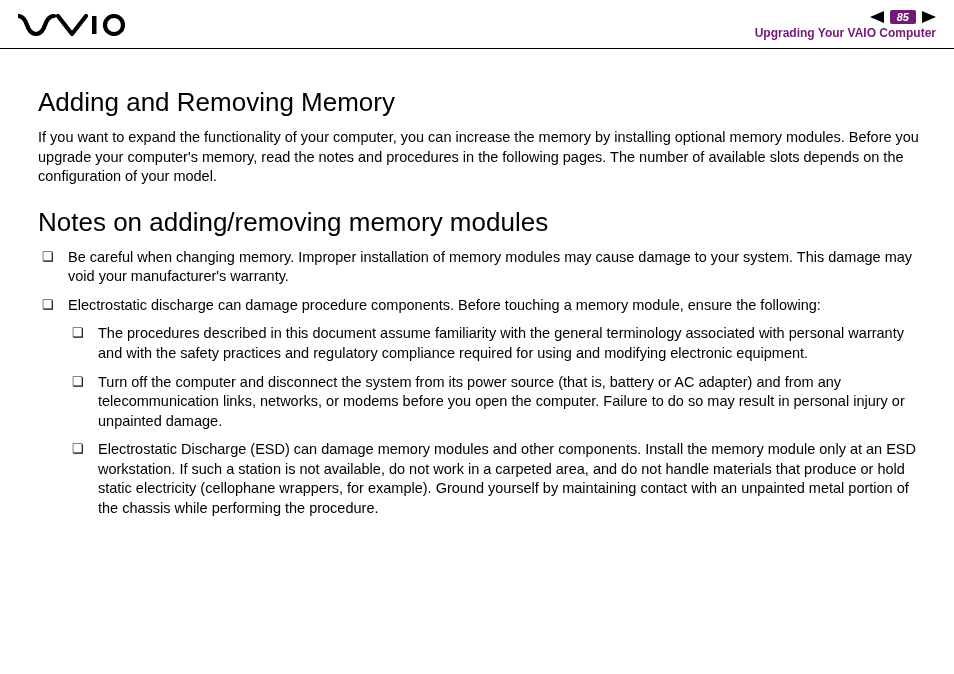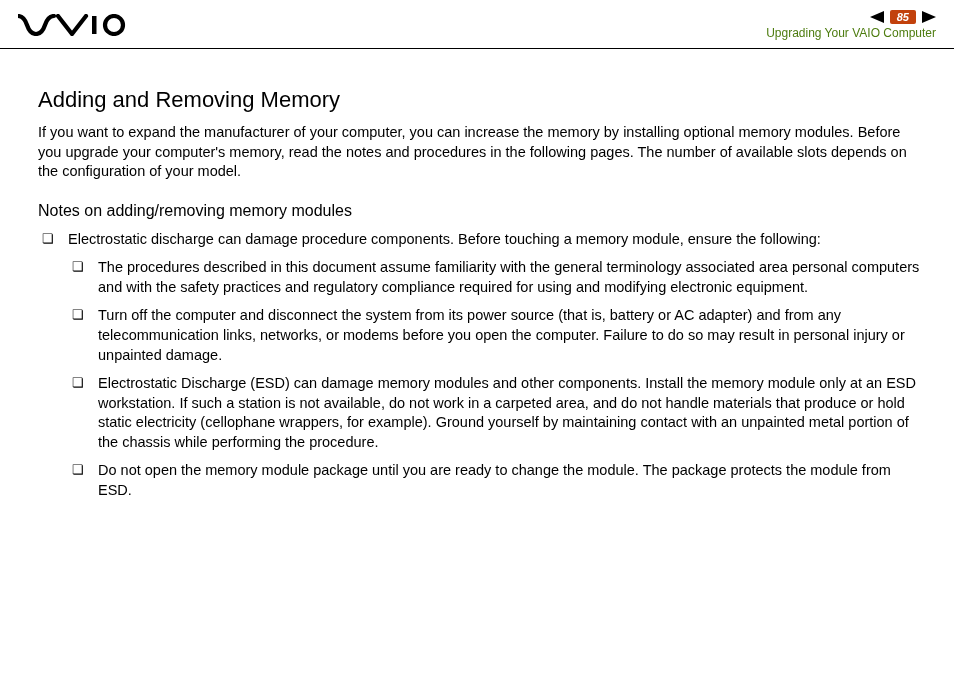--- a/index.html
+++ b/index.html
@@ -30,48 +30,48 @@
     display: flex;
     align-items: center;
     gap: 6px;
   }
   .nav-arrow {
     display: inline-flex;
     align-items: center;
     justify-content: center;
   }
   .page-box {
-    background: #c2410c;
+    background: #701a75;
     color: #fff;
     font-size: 11px;
     font-style: italic;
     font-weight: bold;
     padding: 1px 7px;
     border-radius: 2px;
   }
   .section-name {
     font-size: 12px;
-    font-weight: normal;
-    color: #4d7c0f;
+    font-weight: bold;
+    color: #701a75;
   }
   .content {
     padding: 38px 32px 0 38px;
   }
   h1 {
-    font-size: 22px;
+    font-size: 26px;
     font-weight: normal;
     margin-bottom: 10px;
   }
   .intro {
     font-size: 14.5px;
     line-height: 1.35;
     margin-bottom: 20px;
   }
   h2 {
-    font-size: 16px;
+    font-size: 26px;
     font-weight: normal;
     margin-bottom: 10px;
   }
   ul.notes {
     list-style: none;
     padding-left: 0;
   }
   ul.notes > li {
     position: relative;
     padding-left: 30px;
@@ -131,26 +131,26 @@
             <polygon points="0,0 0,12 14,6" fill="#000"></polygon>
           </svg>
       </span>
     </div>
     <div class="section-name">Upgrading Your VAIO Computer</div>
   </div>
 </div>
 
 <div class="content">
   <h1>Adding and Removing Memory</h1>
-  <p class="intro">If you want to expand the manufacturer of your computer, you can increase the memory by installing optional memory modules. Before you upgrade your computer's memory, read the notes and procedures in the following pages. The number of available slots depends on the configuration of your model.</p>
+  <p class="intro">If you want to expand the functionality of your computer, you can increase the memory by installing optional memory modules. Before you upgrade your computer's memory, read the notes and procedures in the following pages. The number of available slots depends on the configuration of your model.</p>
   <h2>Notes on adding/removing memory modules</h2>
   <ul class="notes">
+    <li>Be careful when changing memory. Improper installation of memory modules may cause damage to your system. This damage may void your manufacturer's warranty.</li>
     <li>
       <span>Electrostatic discharge can damage procedure components. Before touching a memory module, ensure the following:</span>
       <ul class="sub">
-        <li>The procedures described in this document assume familiarity with the general terminology associated area personal computers and with the safety practices and regulatory compliance required for using and modifying electronic equipment.</li>
+        <li>The procedures described in this document assume familiarity with the general terminology associated with personal warranty and with the safety practices and regulatory compliance required for using and modifying electronic equipment.</li>
         <li>Turn off the computer and disconnect the system from its power source (that is, battery or AC adapter) and from any telecommunication links, networks, or modems before you open the computer. Failure to do so may result in personal injury or unpainted damage.</li>
         <li>Electrostatic Discharge (ESD) can damage memory modules and other components. Install the memory module only at an ESD workstation. If such a station is not available, do not work in a carpeted area, and do not handle materials that produce or hold static electricity (cellophane wrappers, for example). Ground yourself by maintaining contact with an unpainted metal portion of the chassis while performing the procedure.</li>
-        <li>Do not open the memory module package until you are ready to change the module. The package protects the module from ESD.</li>
       </ul>
     </li>
   </ul>
 </div>
 
 </body></html>

